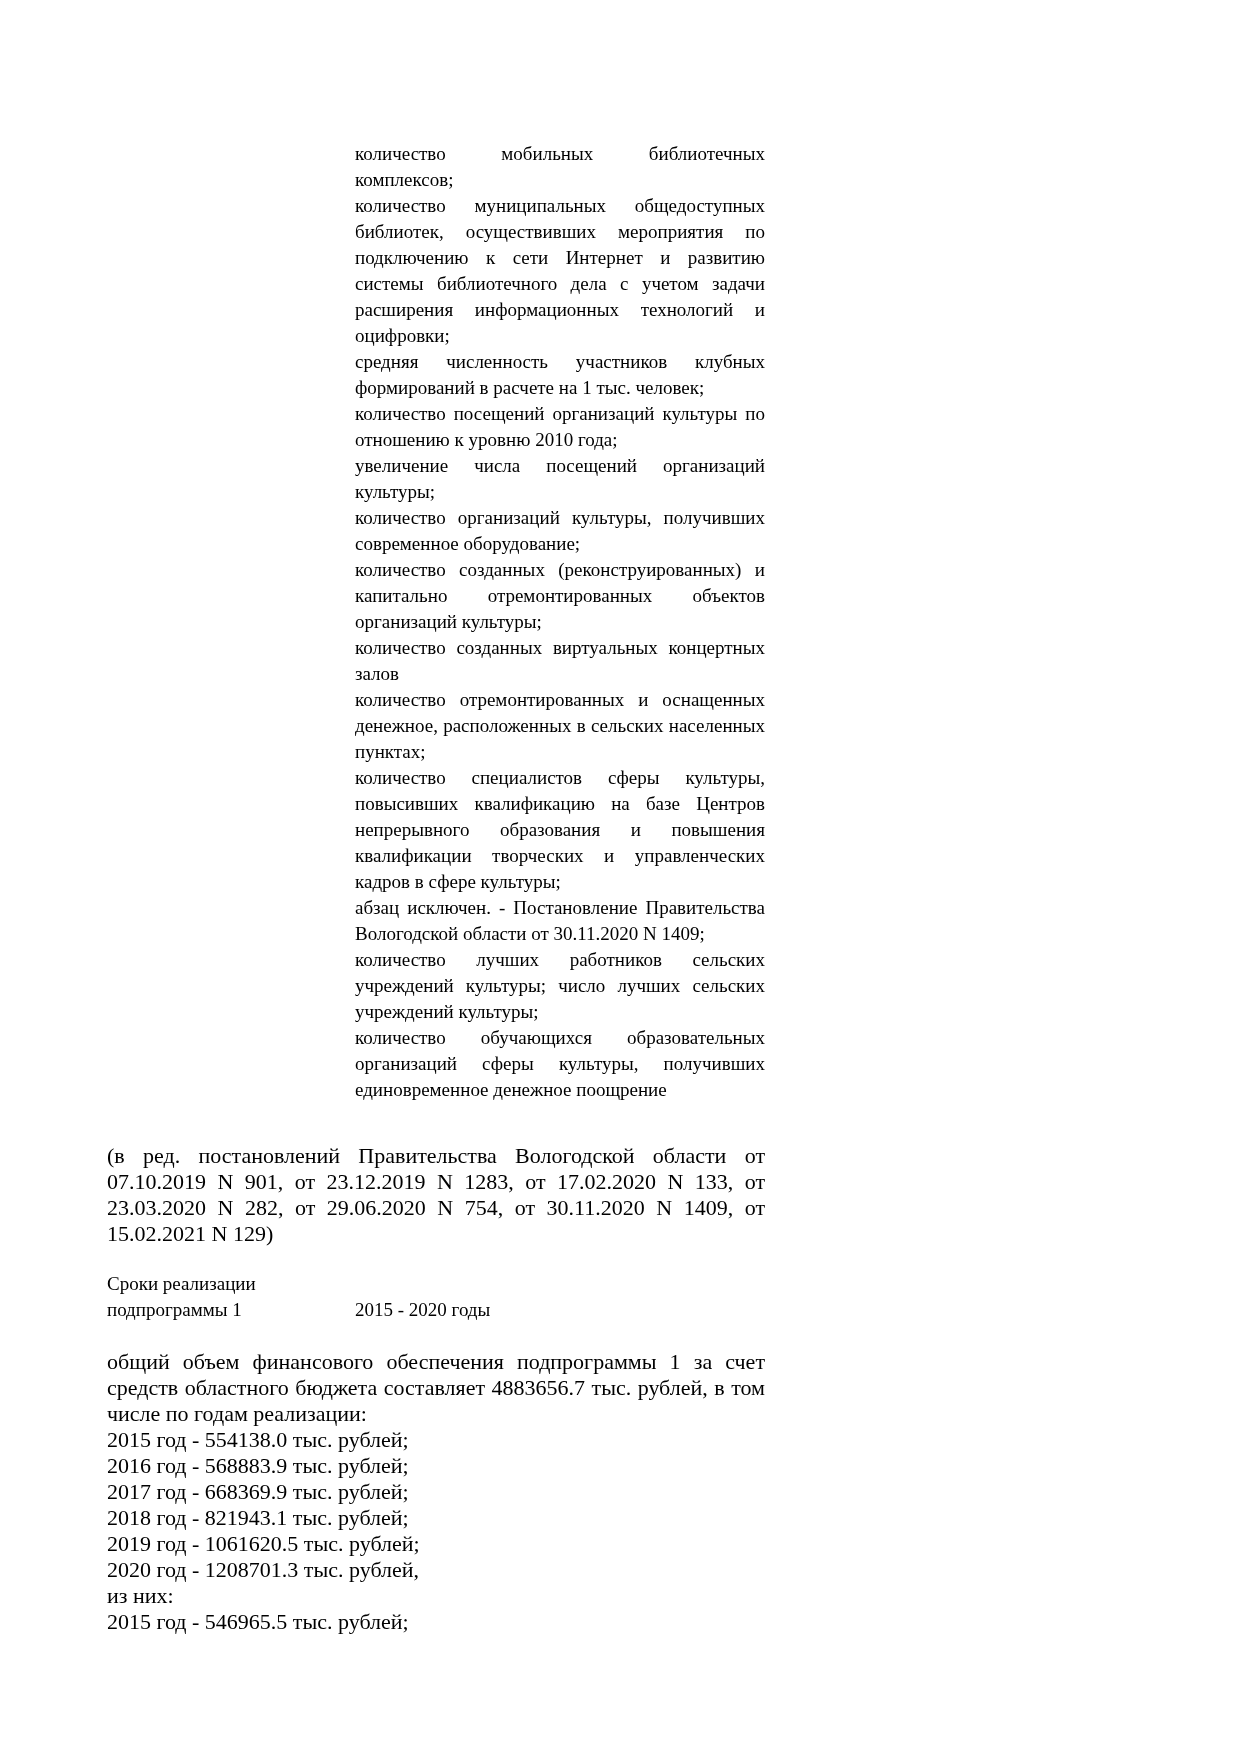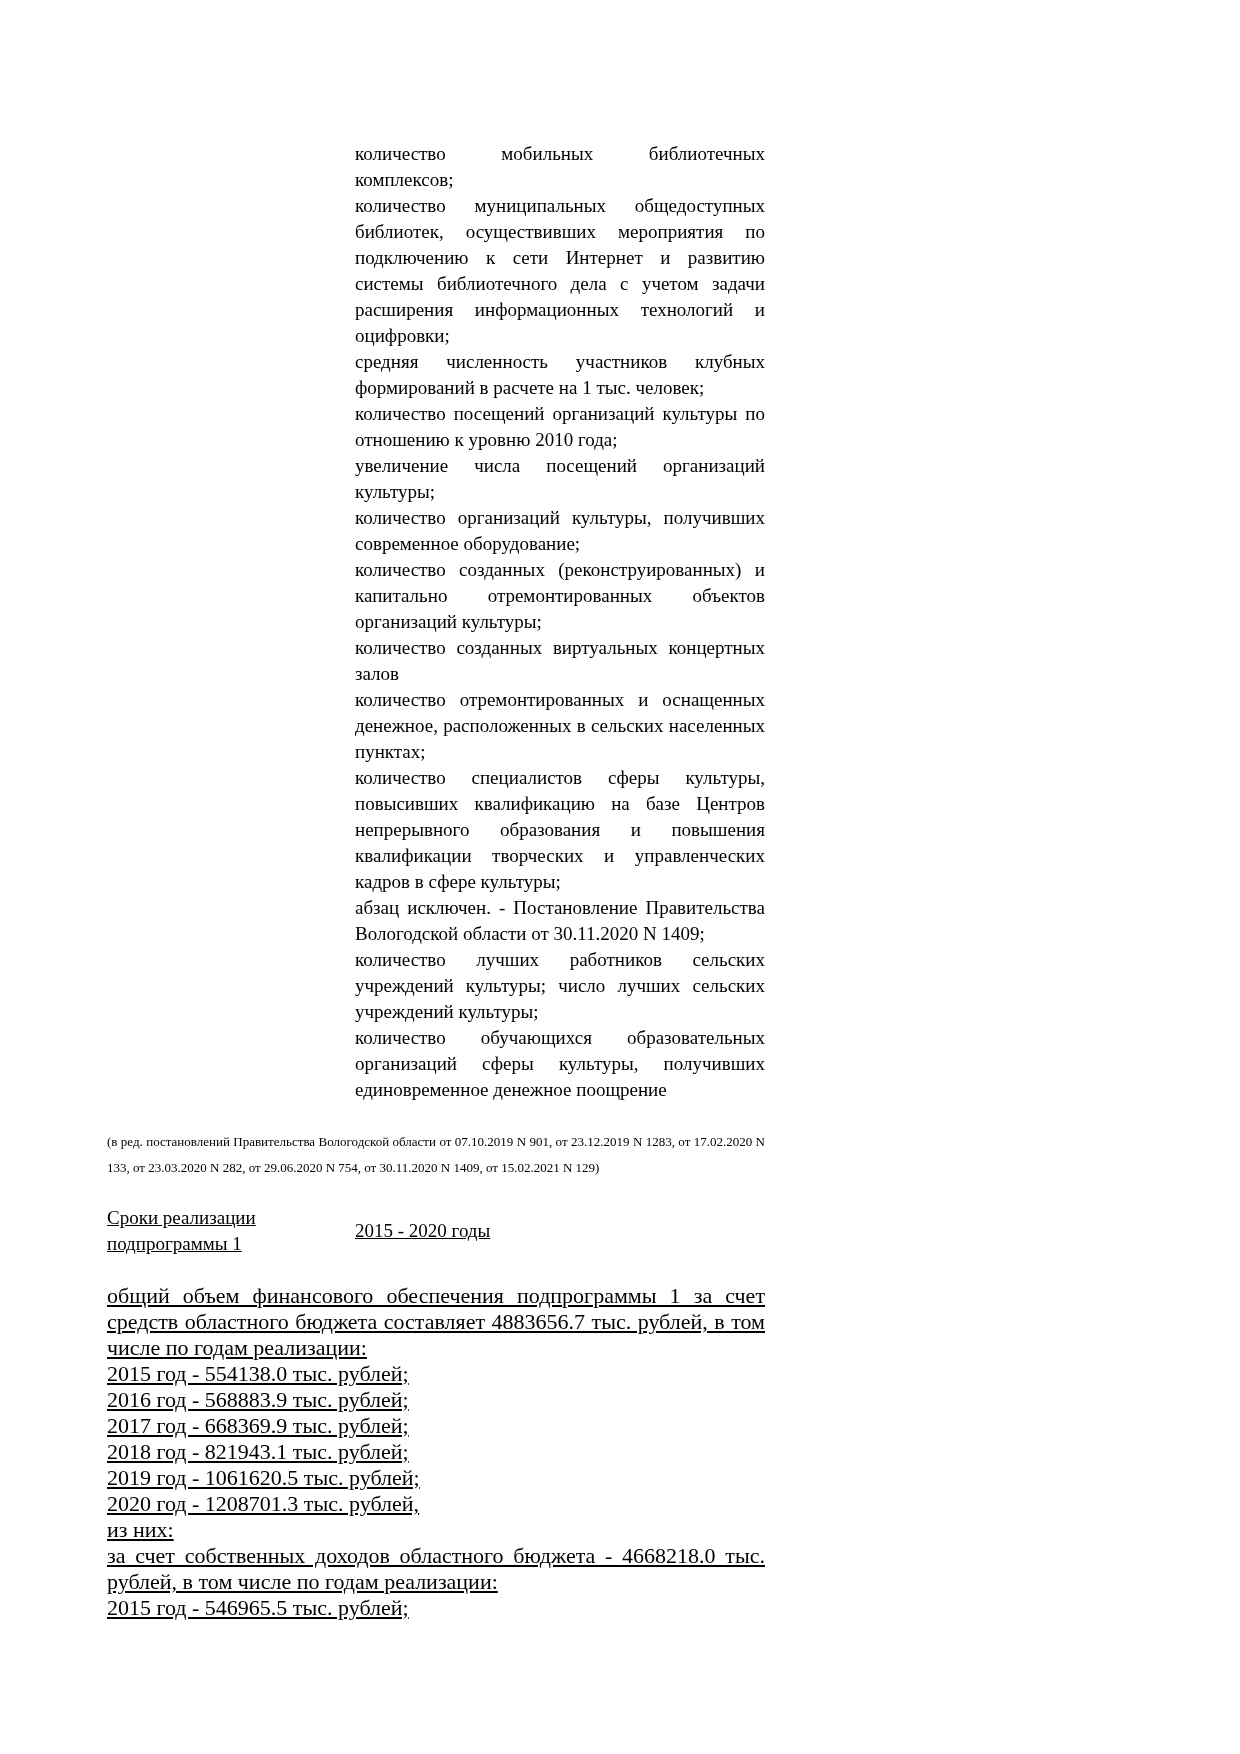--- a/index.html
+++ b/index.html
@@ -20,33 +20,32 @@
   }
   .indicators {
     margin-left: 248px; 
   }
   .ind-item {
     font-size: 19px;
     line-height: 26px;
     text-align: justify;
   }
   .amendment {
-    margin-top: 26px;
-    font-size: 13px;
+    margin-top: 40px;
+    font-size: 22px;
     line-height: 26px;
     text-align: justify;
   }
   .table {
     margin-top: 24px;
   }
   .row {
     display: flex;
-    align-items: center;
+    align-items: flex-end;
     margin-top: 26px;
-    text-decoration: underline;
   }
   .row:first-child { margin-top: 0; }
   .cell-label {
     flex: 0 0 248px;
     width: 248px;
     padding-right: 14px;
     font-size: 19px;
     line-height: 26px;
   }
   .cell-value {
@@ -93,20 +92,19 @@
     <div class="row">
       <div class="cell-value">
           <p>общий объем финансового обеспечения подпрограммы 1 за счет средств областного бюджета составляет 4883656.7 тыс. рублей, в том числе по годам реализации:</p>
           <p>2015 год - 554138.0 тыс. рублей;</p>
           <p>2016 год - 568883.9 тыс. рублей;</p>
           <p>2017 год - 668369.9 тыс. рублей;</p>
           <p>2018 год - 821943.1 тыс. рублей;</p>
           <p>2019 год - 1061620.5 тыс. рублей;</p>
           <p>2020 год - 1208701.3 тыс. рублей,</p>
           <p>из них:</p>
-          <p>за счет собственных доходов областного бюджета - 4668218.0 тыс. рублей, в том числе по годам реализации:</p>
           <p>2015 год - 546965.5 тыс. рублей;</p>
         </div>
     </div>
 
   </div>
 
 </div>
 
 </body></html>

